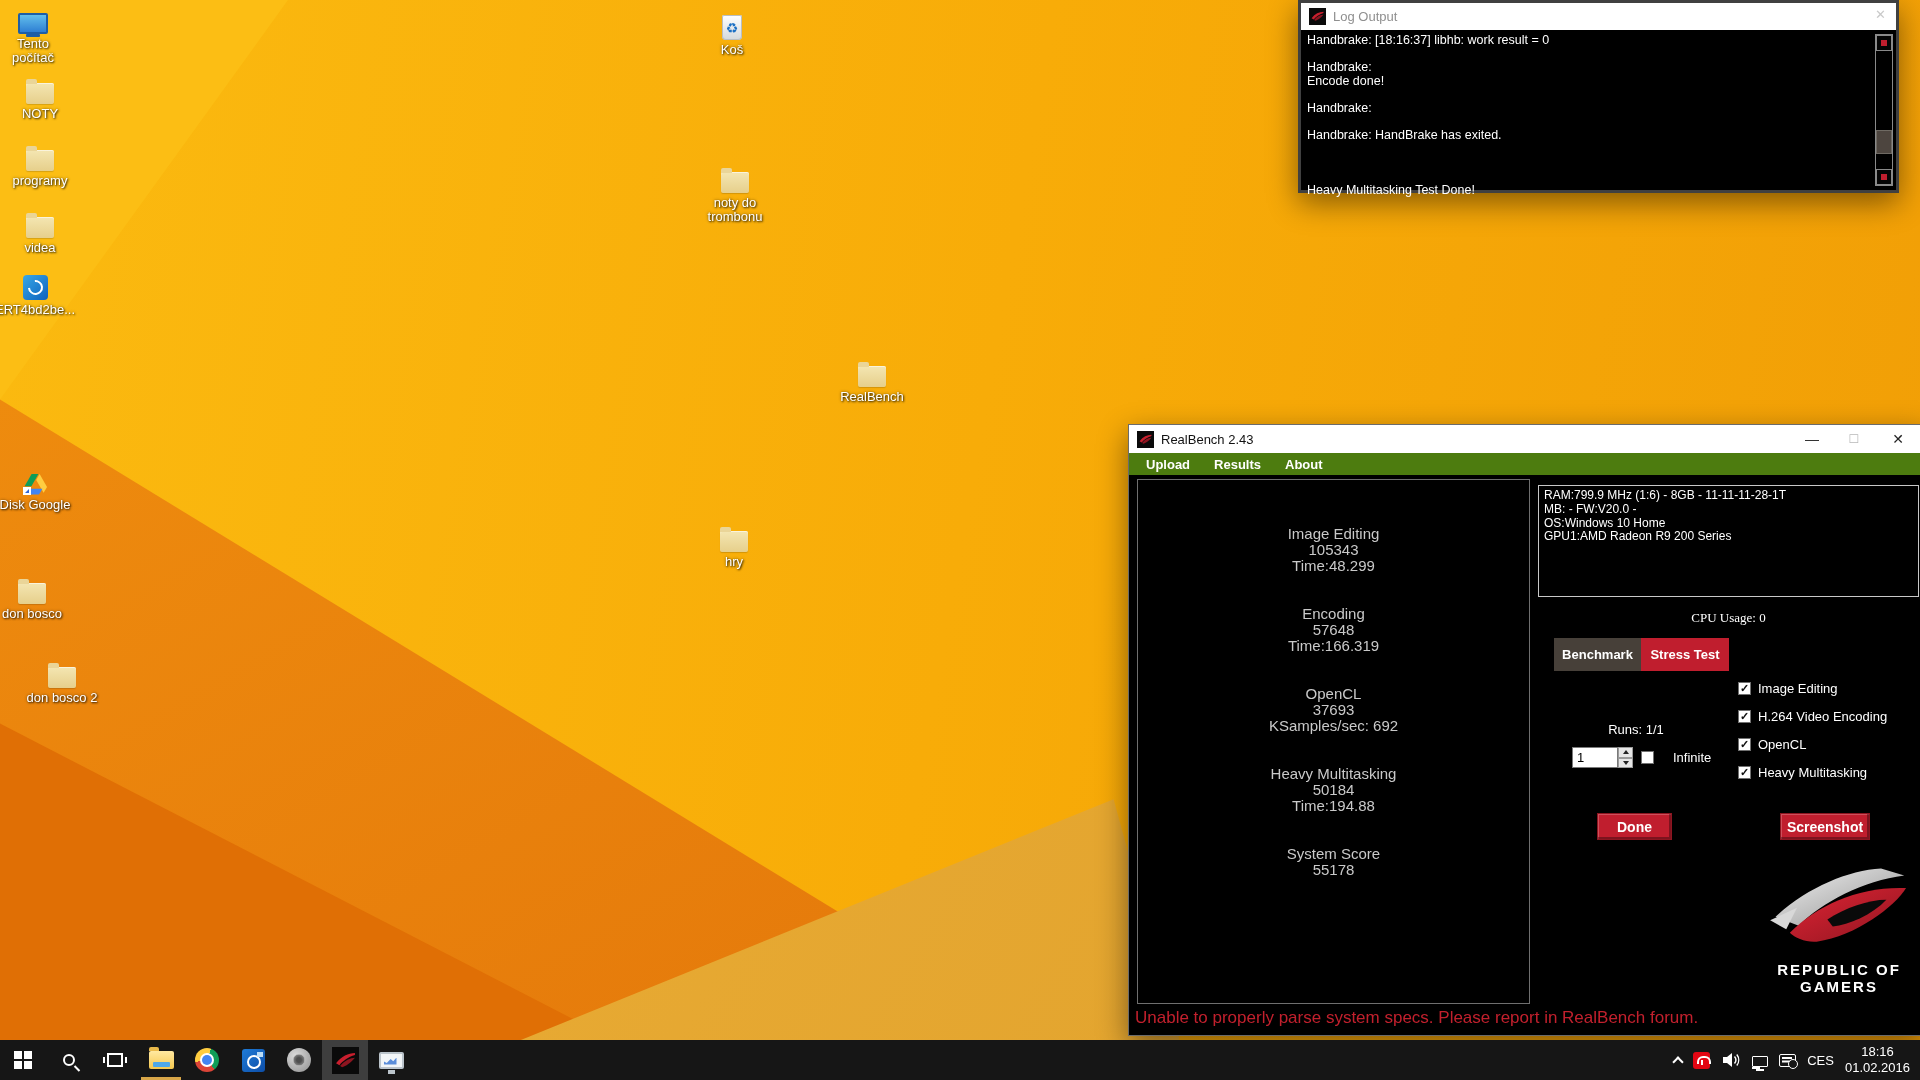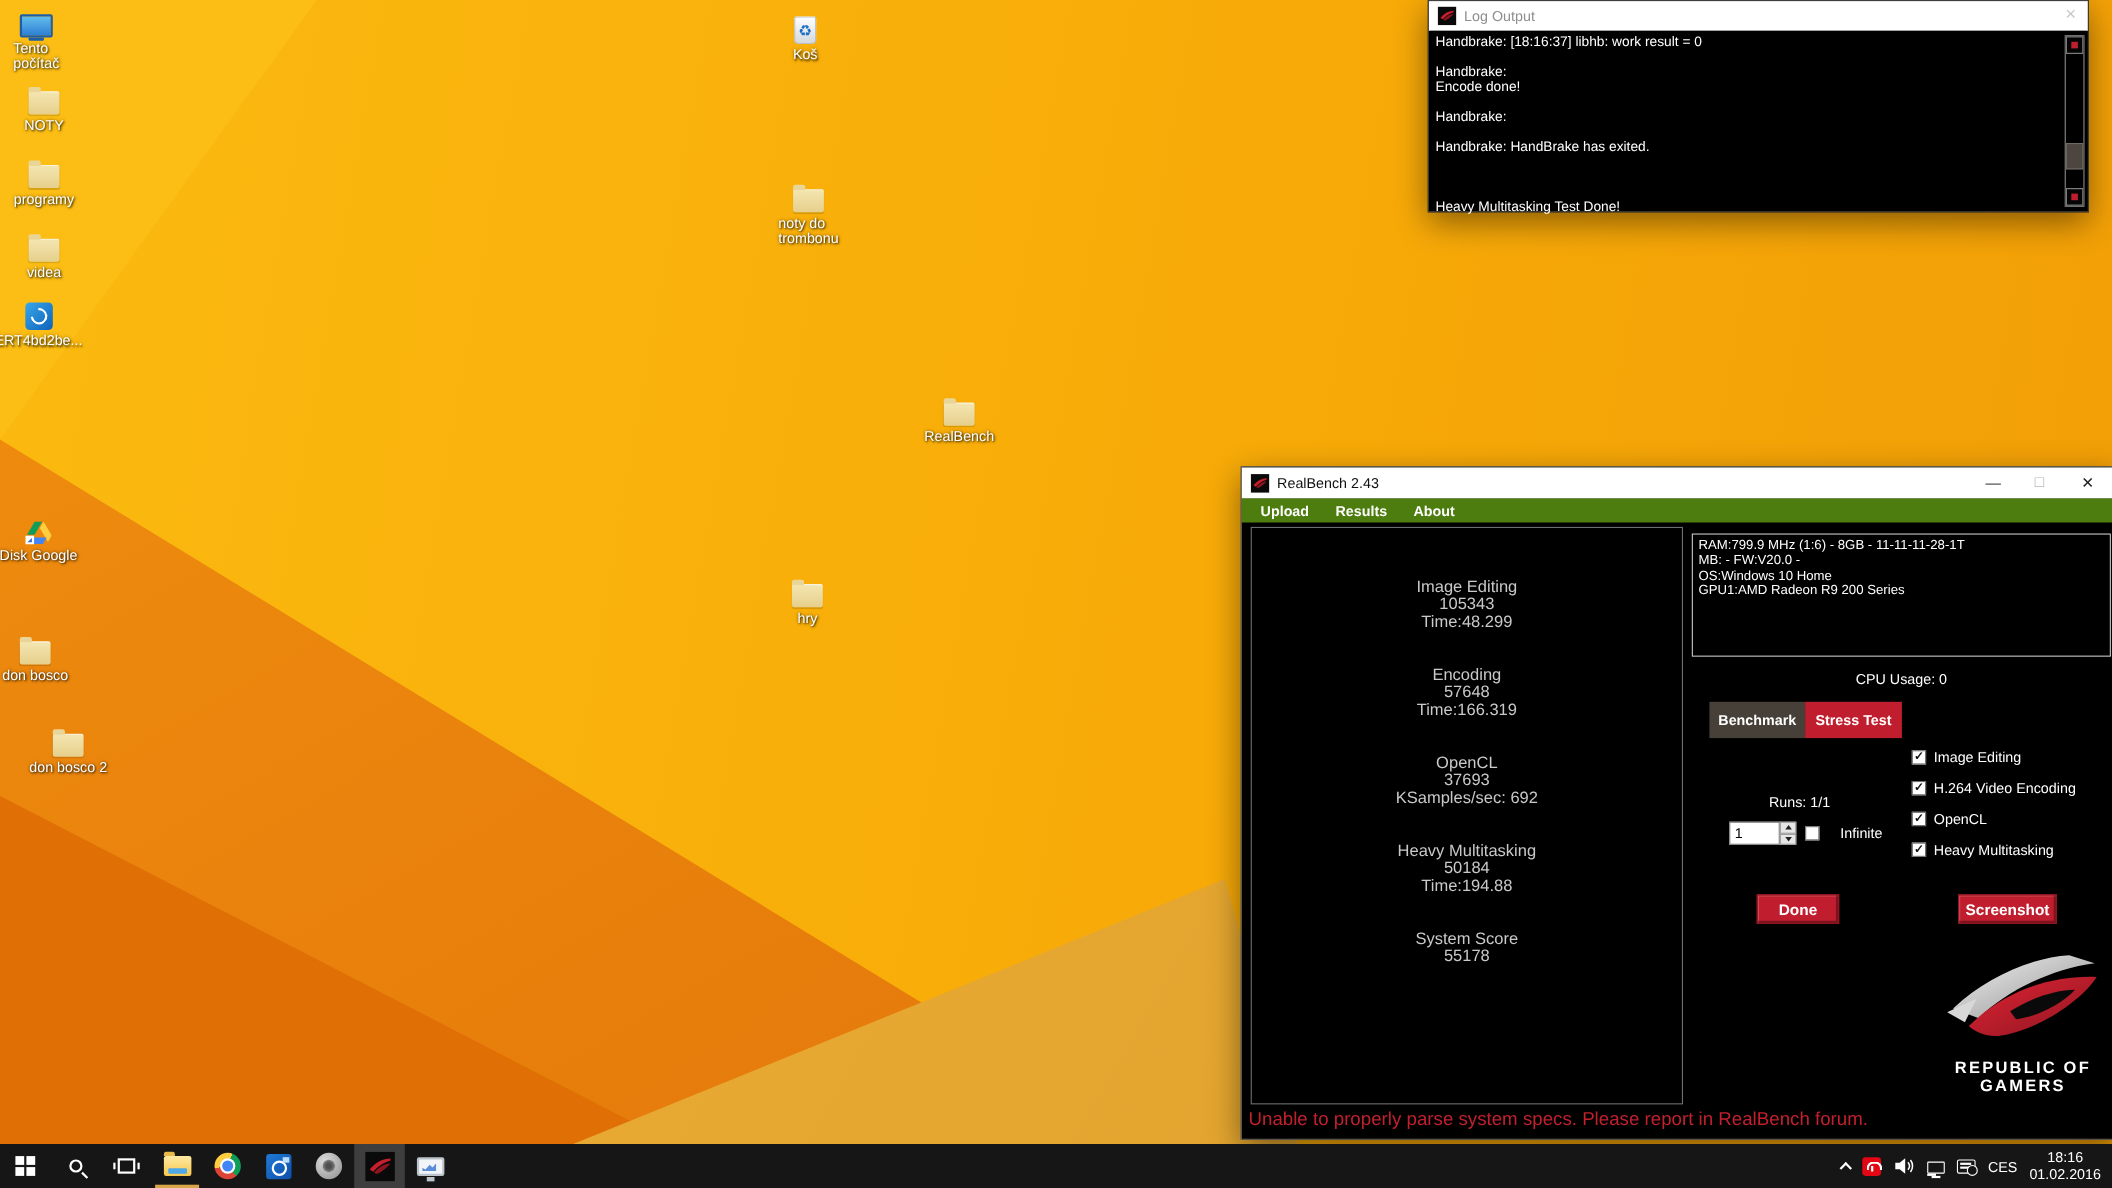--- a/index.html
+++ b/index.html
@@ -10,34 +10,34 @@
   .wp { position:absolute; inset:0; }
   .wp-base  { background:linear-gradient(100deg,#FBBA10 0%,#F8AC08 50%,#F19E06 100%); }
   .wp-tl    { clip-path:polygon(0 0,15% 0,0 37%); background:#FCBE14; }
   .wp-mid   { clip-path:polygon(0 37%,58% 100%,0 100%); background:linear-gradient(150deg,#F1910F 0%,#E57A0B 70%); }
   .wp-dark  { clip-path:polygon(0 67%,36% 100%,0 100%); background:#E06F05; }
   .wp-gold  { clip-path:polygon(22% 100%,58% 74%,62% 100%); background:linear-gradient(120deg,#EDB038,#DFA02B); }
 
   
   .desk-icon { position:absolute; width:76px; display:flex; flex-direction:column; align-items:center; cursor:default; }
   .di-glyph { height:30px; display:flex; align-items:flex-end; justify-content:center; }
-  .di-label { margin-top:3px; font-size:13px; color:#fff; white-space:pre-line; line-height:14px;
+  .di-label { margin-top:3px; font-size:13px; color:#fff; text-align:center; white-space:pre-line; line-height:14px;
               text-shadow:1px 1px 2px rgba(0,0,0,.75), 0 0 3px rgba(0,0,0,.5); }
   .g-folder { width:28px; height:21px; position:relative; border-radius:2px;
               background:linear-gradient(180deg,#F4E6B2 0%,#E6CF8B 100%); box-shadow:inset 0 1px 0 rgba(255,255,255,.55),0 1px 1px rgba(0,0,0,.15); }
   .g-folder::before { content:""; position:absolute; top:-4px; left:0; width:11px; height:5px; border-radius:2px 2px 0 0; background:#EAD598; }
   .g-pc { width:30px; height:21px; border-radius:2px; background:linear-gradient(180deg,#62BEEC,#2E7FD3); border:2px solid #1d5ea6; position:relative; }
   .g-pc::after { content:""; position:absolute; left:6px; bottom:-5px; width:14px; height:3px; background:#1d5ea6; border-radius:1px; }
   .g-bin { width:20px; height:25px; border-radius:2px 2px 4px 4px; background:linear-gradient(180deg,#ffffff,#d3d8dc);
            display:flex; align-items:center; justify-content:center; color:#1a6fc4; font-size:14px; line-height:14px; box-shadow:inset 0 0 0 1px #b9bec2; }
   .g-app { width:25px; height:25px; border-radius:4px; background:linear-gradient(135deg,#37A8E8,#0E61BC); display:flex; align-items:center; justify-content:center; }
   .g-app::after { content:""; width:11px; height:11px; border:2.5px solid #fff; border-radius:50%; border-left-color:transparent; transform:rotate(40deg); }
 
   
-  .window { position:absolute; background:#000; border:1px solid #404040; box-shadow:0 10px 28px rgba(0,0,0,.45); }
+  .window { position:absolute; background:#000; border:3px solid #404040; box-shadow:0 10px 28px rgba(0,0,0,.45); }
   .titlebar { position:relative; height:27px; background:#fff; display:flex; align-items:center; }
   .tb-icon { width:17px; height:17px; margin:0 7px 0 8px; flex:0 0 auto; }
   .tb-title { font-size:13px; color:#444; }
 
   
   .log-window { left:1298px; top:0; width:601px; height:193px; }
   .log-title { color:#8f8f8f; }
   .log-close { position:absolute; right:10px; top:4px; font-size:13px; color:#c9c9c9; }
   .log-body { position:absolute; left:1px; right:1px; top:27px; bottom:1px; background:#000; padding:4px 24px 0 5px; }
   .log-line { height:13.6px; line-height:13.6px; font-size:12.5px; color:#fff; white-space:nowrap; overflow:hidden; }
@@ -59,21 +59,21 @@
   .rb-menu-item { color:#fff; font-weight:bold; font-size:13px; padding:0 12px; line-height:22px; }
   .rb-body { position:absolute; left:0; right:0; top:50px; bottom:0; background:#000; }
 
   .rb-results { position:absolute; left:8px; top:4px; width:393px; height:525px; border:1px solid #6f6f6f;
                 color:#C9C9C9; font-size:15px; text-align:center; padding-top:46px; }
   .res-group { margin-bottom:32px; }
   .res-line { line-height:16px; height:16px; }
 
   .spec-box { position:absolute; left:409px; top:10px; width:381px; height:112px; border:1px solid #c8c8c8;
               color:#fff; font-size:12px; line-height:13.8px; padding:3px 5px; }
-  .cpu-usage { position:absolute; left:409px; top:135px; width:381px; text-align:center; color:#fff; font-size:13px; }
+  .cpu-usage { position:absolute; left:409px; top:135px; width:381px; text-align:center; color:#fff; font-size:13px;font-family:Liberation Serif, serif; }
 
   .rb-tab { position:absolute; top:163px; height:33px; display:flex; align-items:center; justify-content:center;
             color:#fff; font-weight:bold; font-size:13px; cursor:pointer; }
   .tab-benchmark { left:425px; width:87px; background:#474039; }
   .tab-stress { left:512px; width:88px; background:#C01E2E; }
 
   .cb-col { position:absolute; left:609px; top:206px; }
   .cb-row { display:flex; align-items:center; height:14px; margin-bottom:14px; }
   .cb-box { width:13px; height:13px; background:#fff; border:1px solid #707070; margin-right:7px;
             display:flex; align-items:center; justify-content:center; font-size:11px; font-weight:bold; color:#111; line-height:11px; }

